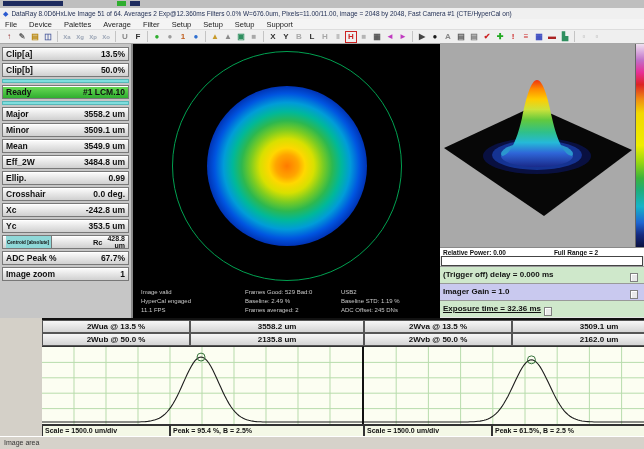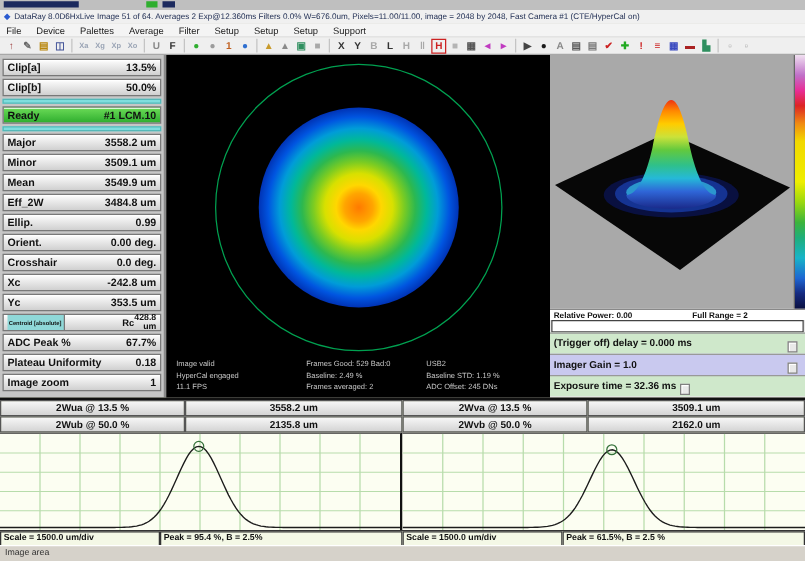--- a/index.html
+++ b/index.html
@@ -35,21 +35,21 @@
   .lp-row { height:14px; flex:0 0 14px; display:flex; align-items:center;
     background:linear-gradient(#fdfdfd,#d0d0d0); border:1px solid #787878;
     box-shadow:inset 0 1px 0 #fff; padding:0 3px; font-size:8.5px; font-weight:bold; color:#111; }
   .lp-label { flex:1; text-align:left; white-space:nowrap; overflow:hidden; }
   .lp-value { text-align:left; white-space:nowrap; }
   .lp-stripe { height:4px; flex:0 0 4px; background:#7fdede; border:1px solid #55b8b8; }
   .lp-status { background:linear-gradient(#6cdc58,#2fae2f); }
   .lp-status .lp-value { flex:1; text-align:right; margin-left:10px; }
   .cent-label { width:56px; height:100%; background:#8fd8d8; border-right:1px solid #777;
     font-size:4.6px; font-weight:bold; display:flex; align-items:center; padding-left:1px; }
-  .cent-mid { width:28px; text-align:right; padding-left:4px; font-size:7.5px;margin-left:32px; }
+  .cent-mid { width:28px; text-align:center; padding-left:4px; font-size:7.5px;margin-left:32px; }
   .cent-val { flex:1; text-align:right; font-size:7px; }
 
   
   .beam2d { flex:1; background:#000; position:relative; overflow:hidden; }
   .aperture-circle { position:absolute; left:39px; top:7px; width:230px; height:230px;
     border:1px solid #00a050; border-radius:50%; }
   .beam-blob { position:absolute; left:74px; top:42px; width:160px; height:160px; border-radius:50%;
     background:radial-gradient(circle,
       #ff7a00 0%, #ffa500 10%, #ffd700 16%, #d8e000 24%, #7ccc22 32%, #2db84f 40%,
       #00b89a 48%, #009cd8 56%, #0055e0 64%, #0022a0 74%, #000a50 84%, #000 100%); }
@@ -68,21 +68,21 @@
   .power-row { height:9px; background:#fff; font-size:6.5px; font-weight:bold; color:#111;
     display:flex; align-items:center; padding:0 3px; border-top:1px solid #888; }
   .pw-range { margin-left:48px; }
   .progress { height:10px; background:#fff; border:1px solid #444; margin:0 1px; }
   .slider-row { height:17px; flex:0 0 17px; position:relative; font-size:8px; font-weight:bold;
     color:#111; line-height:15px; padding:0 3px; border-top:1px solid #999; white-space:nowrap; }
   .slider-thumb { position:absolute; bottom:1px; width:8px; height:9px; background:#e9e9e9;
     border:1px solid #808080; box-shadow:inset 1px 1px 0 #fff; }
 
   
-  .profiles { border-top:2px solid #111; background:#eef4da; }
+  .profiles { border-top:2px solid #111; background:#eef4da;margin-left:42px; }
   .ph-grid { display:grid; grid-template-columns:322px 322px; }
   .ph-row { display:flex; height:13px; }
   .ph-label, .ph-value { background:linear-gradient(#f7f7f7,#d4d4d4); border:1px solid #555;
     font-size:8px; font-weight:bold; color:#111; display:flex; align-items:center;
     justify-content:center; white-space:nowrap; }
   .ph-label { width:46%; } .ph-value { flex:1; }
   .graph-row { display:grid; grid-template-columns:322px 322px; }
   .graph { height:78px; background:#fcfef2; border-right:2px solid #111; border-top:1px solid #333; }
   .graph:last-child { border-right:none; }
   .graph svg { display:block; width:100%; height:100%; }
@@ -207,47 +207,39 @@
         </div>
         <div class="lp-row">
           <span class="lp-label">Eff_2W</span>
           <span class="lp-value">3484.8 um</span>
         </div>
         <div class="lp-row">
           <span class="lp-label">Ellip.</span>
           <span class="lp-value">0.99</span>
         </div>
         <div class="lp-row">
-          <span class="lp-label">Orient.</span>
-          <span class="lp-value">0.00 deg.</span>
-        </div>
-        <div class="lp-row">
           <span class="lp-label">Crosshair</span>
           <span class="lp-value">0.0 deg.</span>
         </div>
         <div class="lp-row">
           <span class="lp-label">Xc</span>
           <span class="lp-value">-242.8 um</span>
         </div>
         <div class="lp-row">
           <span class="lp-label">Yc</span>
           <span class="lp-value">353.5 um</span>
         </div>
         <div class="lp-row">
           <span class="cent-label">Centroid [absolute]</span>
           <span class="cent-mid">Rc</span>
           <span class="cent-val">428.8 um</span>
         </div>
         <div class="lp-row">
           <span class="lp-label">ADC Peak %</span>
           <span class="lp-value">67.7%</span>
-        </div>
-        <div class="lp-row">
-          <span class="lp-label">Plateau Uniformity</span>
-          <span class="lp-value">0.18</span>
         </div>
         <div class="lp-row">
           <span class="lp-label">Image zoom</span>
           <span class="lp-value">1</span>
         </div>
       </div>
 
     <div class="beam2d">
       <div class="aperture-circle"></div>
       <div class="beam-blob"></div>
@@ -293,21 +285,21 @@
         <div class="colorbar"></div>
       </div>
       <div class="power-row">
         <span>Relative Power: 0.00</span>
         <span class="pw-range">Full Range = 2</span>
       </div>
       <div class="progress"></div>
       <div id="sliders">
           <div class="slider-row" style="background: rgb(207, 232, 203);"><span>(Trigger off) delay = 0.000 ms</span><div class="slider-thumb" style="left: calc(97% - 8px);"></div></div>
           <div class="slider-row" style="background: rgb(201, 201, 239);"><span>Imager Gain = 1.0</span><div class="slider-thumb" style="left: calc(97% - 8px);"></div></div>
-          <div class="slider-row" style="background: rgb(207, 232, 203);"><span>Exposure time = 32.36 ms</span><div class="slider-thumb" style="left: calc(55% - 8px);"></div></div>
+          <div class="slider-row" style="background: rgb(207, 232, 203); text-decoration: underline;"><span>Exposure time = 32.36 ms</span><div class="slider-thumb" style="left: calc(55% - 8px);"></div></div>
         </div>
     </div>
   </div>
 
   <div class="profiles">
     <div class="ph-grid">
       <div>
         <div class="ph-row">
           <div class="ph-label">2Wua @ 13.5 %</div>
           <div class="ph-value">3558.2 um</div>

